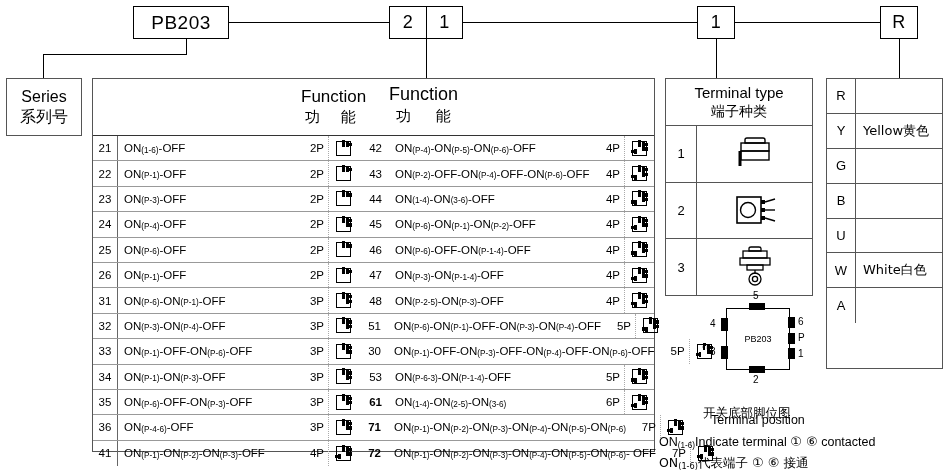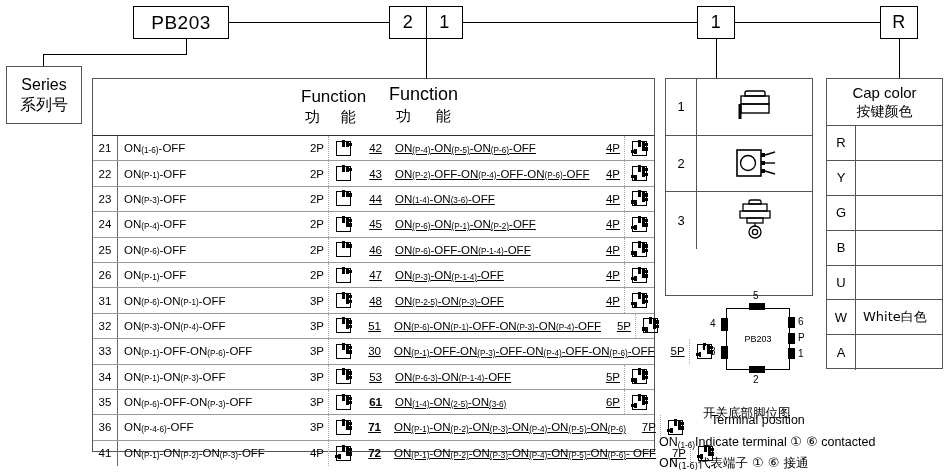--- a/index.html
+++ b/index.html
@@ -128,21 +128,21 @@
   }
   .cell-icon {
     width: 30px;
     display: flex; align-items: center; justify-content: center;
     border-left: 1px dotted #aaa;
     box-sizing: border-box;
   }
   .leftgroup { width: 266px; display: flex; border-right: 0; }
   .leftgroup .cell-desc { width: 170px; }
   .leftgroup .cell-pole { width: 40px; }
-  .rightgroup { flex: 1; display: flex; text-decoration: underline; }
+  .rightgroup { flex: 1; display: flex; }
   .rightgroup .cell-num { width: 28px; border-right: none; justify-content: flex-end; padding-right: 5px; }
   .rightgroup .cell-desc { flex: 1; padding-left: 8px; }
   .rightgroup .cell-pole { width: 34px; }
 
   .bold-num { font-weight: bold; }
   sub { font-size: 8.2px; vertical-align: baseline; position: relative; top: 2px; }
 
   
   .pin-mini {
     width: 15px; height: 15px;
@@ -258,21 +258,21 @@
 <div class="abs vline" style="left:186px;top:39px;height:16px;"></div>
 <div class="abs hline" style="left:43px;top:54px;width:144px;"></div>
 <div class="abs vline" style="left:43px;top:54px;height:24px;"></div>
 
 <div class="abs vline" style="left:426px;top:39px;height:39px;"></div>
 
 <div class="abs vline" style="left:716px;top:39px;height:39px;"></div>
 
 <div class="abs vline" style="left:899px;top:39px;height:39px;"></div>
 
-<div class="abs series-box" style="left:6px;top:66px;width:76px;height:58px;">
+<div class="abs series-box" style="left:6px;top:78px;width:76px;height:58px;">
   <div class="series-en">Series</div>
   <div class="series-cn">系列号</div>
 </div>
 
 <div class="abs panel" id="function-table">
   <div class="fn-header">
     <div class="h1">Function</div>
     <div class="h1cn">功 能</div>
     <div class="h2">Function</div>
     <div class="h2cn">功 能</div>
@@ -709,20 +709,24 @@
               <i class="pm-l" style="top:8px;"></i>
               <i class="pm-lbl" style="left:1px;top:7.5px;">2</i>
             </div>
           </div>
         </div>
       </div>
     </div>
 </div>
 
 <div class="abs panel" id="terminal-type">
+  <div class="tt-head">
+    <div class="tt-head-en">Terminal type</div>
+    <div class="tt-head-cn">端子种类</div>
+  </div>
 
   <div class="tt-row">
     <div class="tt-key">1</div>
     <div class="tt-val">
       <svg width="52" height="38" viewBox="0 0 52 38">
         <path d="M16 8 L16 5 Q16 3 18 3 L34 3 Q36 3 36 5 L36 8 Z" fill="none" stroke="#000" stroke-width="1.4"></path>
         <rect x="12" y="8" width="28" height="8" fill="none" stroke="#000" stroke-width="1.4"></rect>
         <rect x="12" y="16" width="28" height="9" fill="none" stroke="#000" stroke-width="1.4"></rect>
         <rect x="9.5" y="16" width="3" height="15" fill="#000"></rect>
       </svg>
@@ -755,30 +759,27 @@
         <rect x="18" y="20" width="16" height="5" fill="none" stroke="#000" stroke-width="1.3"></rect>
         <line x1="26" y1="25" x2="26" y2="29" stroke="#000" stroke-width="1.3"></line>
         <circle cx="26" cy="34" r="6" fill="none" stroke="#000" stroke-width="1.3"></circle>
         <circle cx="26" cy="34" r="2.6" fill="none" stroke="#000" stroke-width="1.3"></circle>
       </svg>
     </div>
   </div>
 </div>
 
 <div class="abs panel" id="cap-color">
-  <div class="cc-head">
-    <div class="cc-head-en">Cap color</div>
-    <div class="cc-head-cn">按键颜色</div>
-  </div>
   <div id="cc-rows">
       <div class="cc-row">
         <div class="cc-key">R</div>
       </div>
       <div class="cc-row">
         <div class="cc-key">Y</div>
+        <div class="cc-val">Yellow黄色</div>
       </div>
       <div class="cc-row">
         <div class="cc-key">G</div>
       </div>
       <div class="cc-row">
         <div class="cc-key">B</div>
       </div>
       <div class="cc-row">
         <div class="cc-key">U</div>
       </div>

